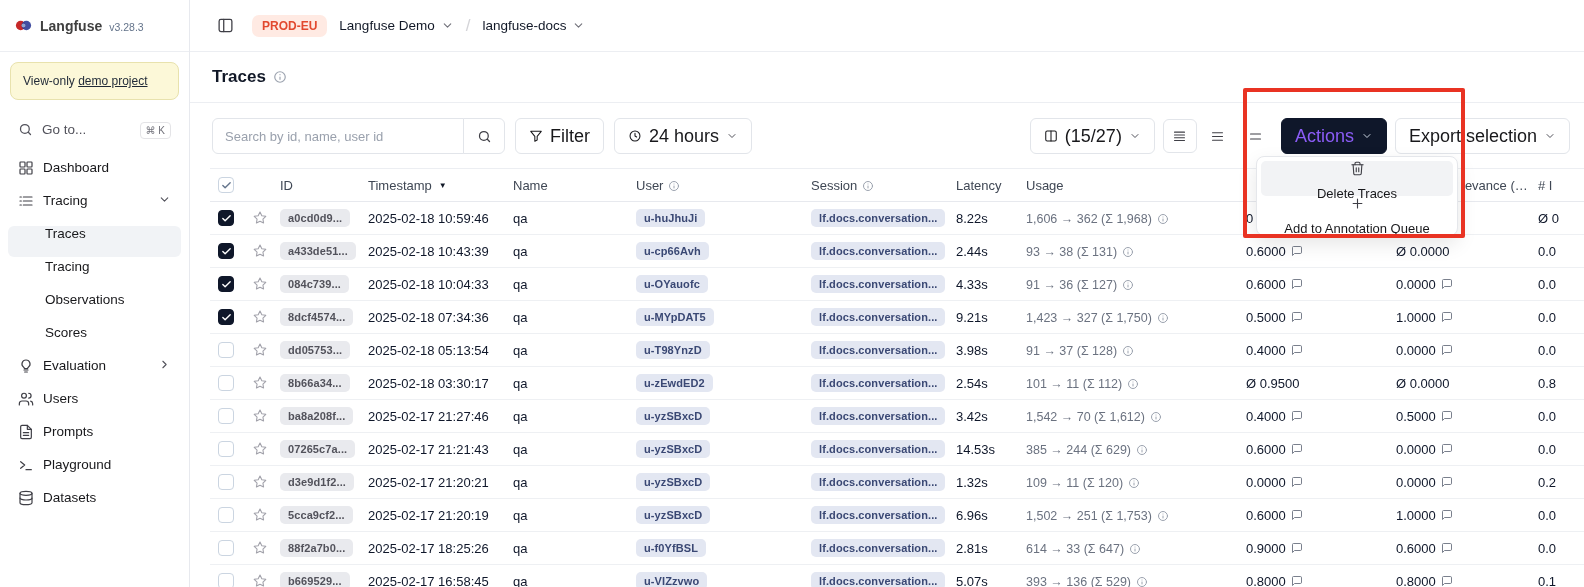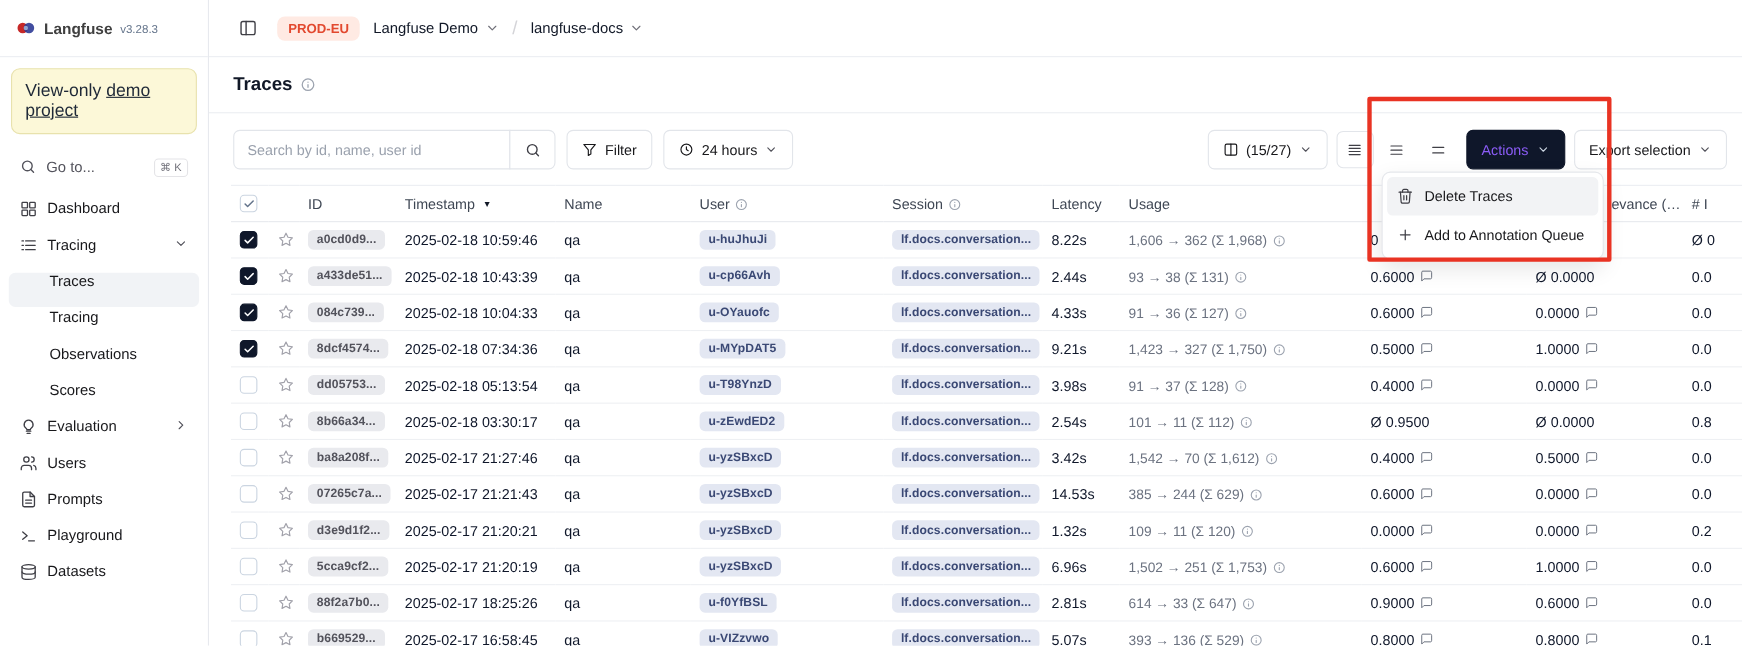--- a/index.html
+++ b/index.html
@@ -10,21 +10,21 @@
     font-family:"Liberation Sans","DejaVu Sans",sans-serif;
     font-size:13px;
   }
   .sic { fill:none; stroke:currentColor; stroke-linecap:round; stroke-linejoin:round; flex:none; }
 
   
   .sidebar { position:absolute; left:0; top:0; bottom:0; width:190px; border-right:1px solid #e7e9ee; background:#fff; z-index:10; }
   .sb-header { height:52px; display:flex; align-items:center; gap:7px; padding:0 14px; border-bottom:1px solid #eceef2; }
   .sb-title { font-weight:700; font-size:14px; color:#404040; }
   .sb-ver { font-size:10.5px; color:#64748b; margin-top:2px; }
-  .banner { margin:10px 10px 0; background:#fcf8d8; border:1px solid #e8e2ad; border-radius:8px; padding:11px 12px; font-size:16px; color:#1f2937; }
+  .banner { margin:10px 10px 0; background:#fcf8d8; border:1px solid #e8e2ad; border-radius:8px; padding:11px 12px; font-size:12px; color:#1f2937; }
   .banner a { color:inherit; text-decoration:underline; cursor:pointer; }
   .goto { margin:22px 8px 6px; height:32px; display:flex; align-items:flex-start; gap:9px; padding:0 10px; border-radius:6px; color:#52525b; font-size:13.5px; cursor:pointer; }
   .kbd { margin-left:auto; border:1px solid #e4e4e7; border-radius:4px; font-size:10px; padding:2px 5px; color:#71717a; background:#fff; white-space:nowrap; }
   .nav { padding:0 8px; }
   .nav-item { height:31px; margin-bottom:2px; display:flex; align-items:flex-start; gap:9px; padding:0 10px; border-radius:6px; font-size:13.5px; color:#18181b; cursor:pointer; }
   .nav-item .nico { width:16px; height:16px; color:#3f3f46; display:flex; align-items:center; justify-content:center; }
   .nav-item.active { background:#f1f3f6; font-weight:500; }
   .nav-item.sub { padding-left:37px; }
   .chev { margin-left:auto; color:#52525b; display:flex; }
 
@@ -41,21 +41,21 @@
   .page-title { font-size:17px; font-weight:600; color:#111827; }
   .info-ic { color:#9ca3af; display:flex; }
 
   
   .toolbar { margin-left:190px; display:flex; align-items:center; justify-content:space-between; padding:15px 14px 14px 22px; }
   .tb-left { display:flex; align-items:center; gap:10px; }
   .search-wrap { display:flex; }
   .search-input { width:252px; height:36px; border:1px solid #e2e5ea; border-radius:6px 0 0 6px; padding:0 12px; font-size:13px; font-family:inherit; color:#0f172a; outline:none; }
   .search-input::placeholder { color:#9aa1ad; }
   .search-btn { width:42px; height:36px; margin-left:-1px; border:1px solid #e2e5ea; border-radius:0 6px 6px 0; background:#fff; display:flex; align-items:center; justify-content:center; color:#3f3f46; cursor:pointer; }
-  .btn { height:36px; display:inline-flex; align-items:center; gap:7px; padding:0 13px; border:1px solid #e2e5ea; border-radius:6px; background:#fff; font-size:13px; font-weight:500; color:#18181b; cursor:pointer; font-family:inherit; white-space:nowrap; }
+  .btn { height:36px; display:inline-flex; align-items:center; gap:7px; padding:0 13px; border:1px solid #e2e5ea; border-radius:6px; background:#fff; font-size:18px; font-weight:500; color:#18181b; cursor:pointer; font-family:inherit; white-space:nowrap; }
   .btn .chevd { color:#52525b; display:flex; }
   .btn-primary { background:var(--primary,#0f172a); color:#8b5cf6; border-color:var(--primary,#0f172a); }
   .btn-primary .chevd { color:#cbd5e1; }
   .tb-right { display:flex; align-items:center; gap:8px; }
   .density-group { display:flex; align-items:center; gap:4px; }
   .density-btn { width:34px; height:34px; display:flex; align-items:center; justify-content:center; border-radius:6px; color:#3f3f46; background:#fff; border:none; cursor:pointer; }
   .density-btn.selected { border:1px solid #e2e5ea; }
 
   
   .traces-table { margin-left:210px; width:1374px; border-collapse:collapse; table-layout:fixed; }
@@ -71,21 +71,21 @@
   .pill { display:inline-block; border-radius:5px; padding:3px 8px; font-size:11px; font-weight:700; letter-spacing:.1px; }
   .pill-id { background:#e9eaee; color:#52525b; }
   .pill-user, .pill-session { background:#e3e7f2; color:#3a4874; }
   .usage-wrap { display:inline-flex; align-items:center; gap:5px; color:#6b7280; font-size:12.5px; }
   .uinfo { color:#9ca3af; display:flex; }
   .score-wrap { display:inline-flex; align-items:center; gap:5px; }
   .score-wrap .cicon { color:#6b7280; display:flex; }
 
   
   .ctx-menu { position:absolute; left:1256px; top:156px; width:202px; background:#fff; border:1px solid #e5e7eb; border-radius:8px; box-shadow:0 8px 20px rgba(0,0,0,.10); padding:4px; z-index:40; }
-  .menu-item { display:flex; align-items:center; gap:10px; height:35px; padding:0 9px; border-radius:5px; font-size:13px; color:#18181b; cursor:pointer; }
+  .menu-item { display:flex; align-items:center; gap:10px; height:35px; padding:0 9px; border-radius:5px; font-size:13px; color:#18181b; cursor:pointer;flex-direction:column; }
   .menu-item.hl { background:#f2f3f5; }
   .mi-ic { display:flex; color:#3f3f46; }
   .annotation-rect { position:absolute; left:1243px; top:88px; width:222px; height:150px; border:4px solid var(--annotation,#e93323); border-radius:2px; z-index:60; pointer-events:none; }
 </style>
 </head>
 <body>
 
 <aside class="sidebar">
   <div class="sb-header">
     <span style="display:flex;">

